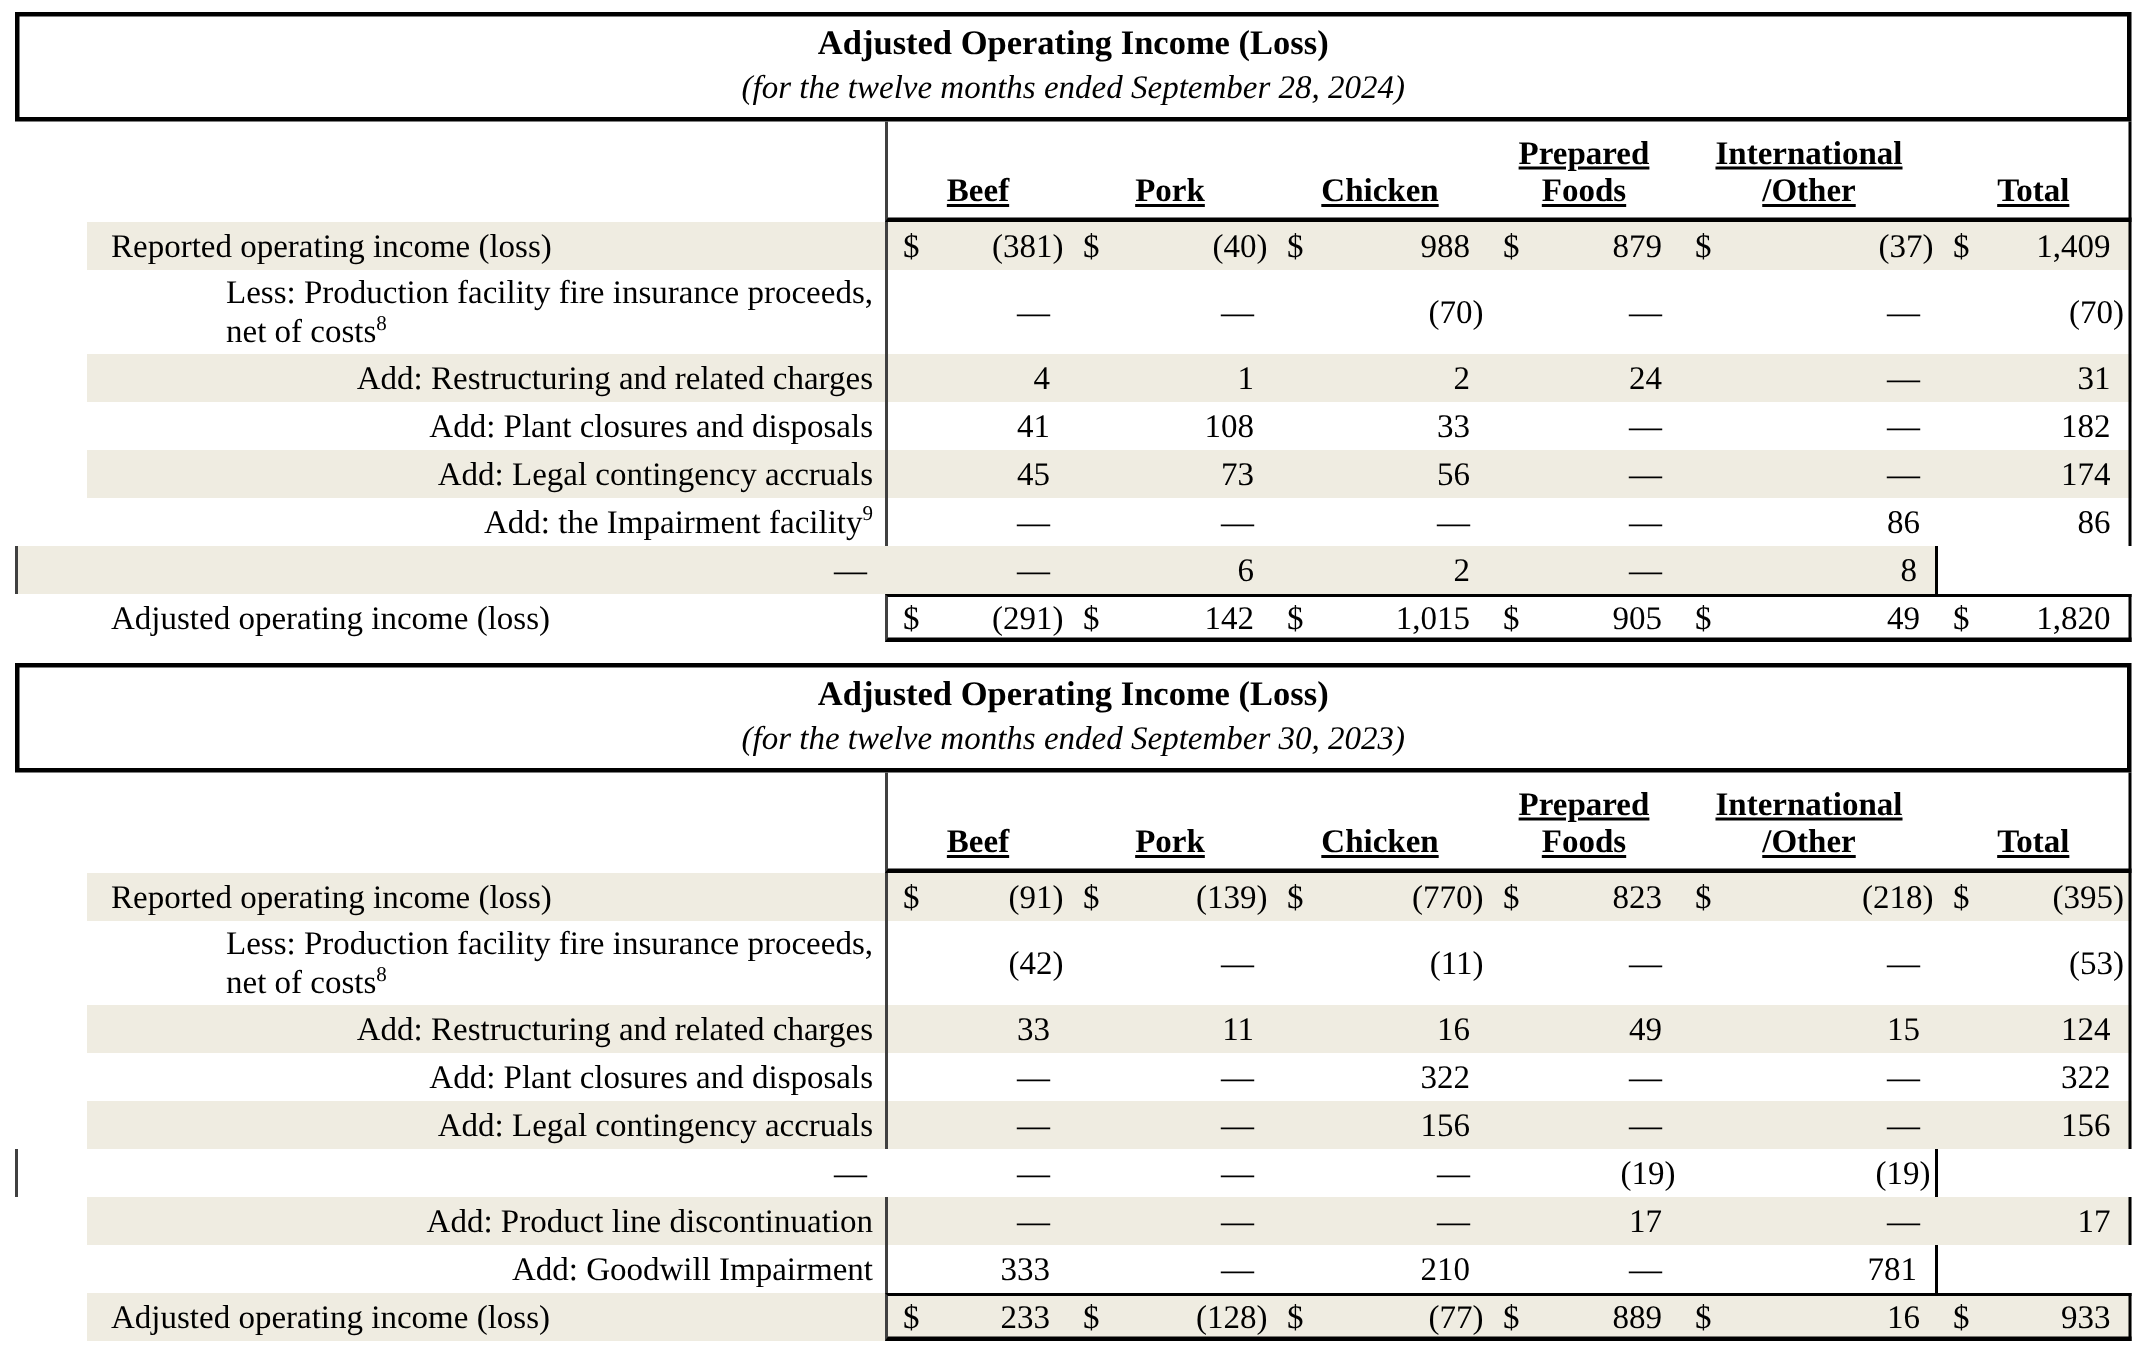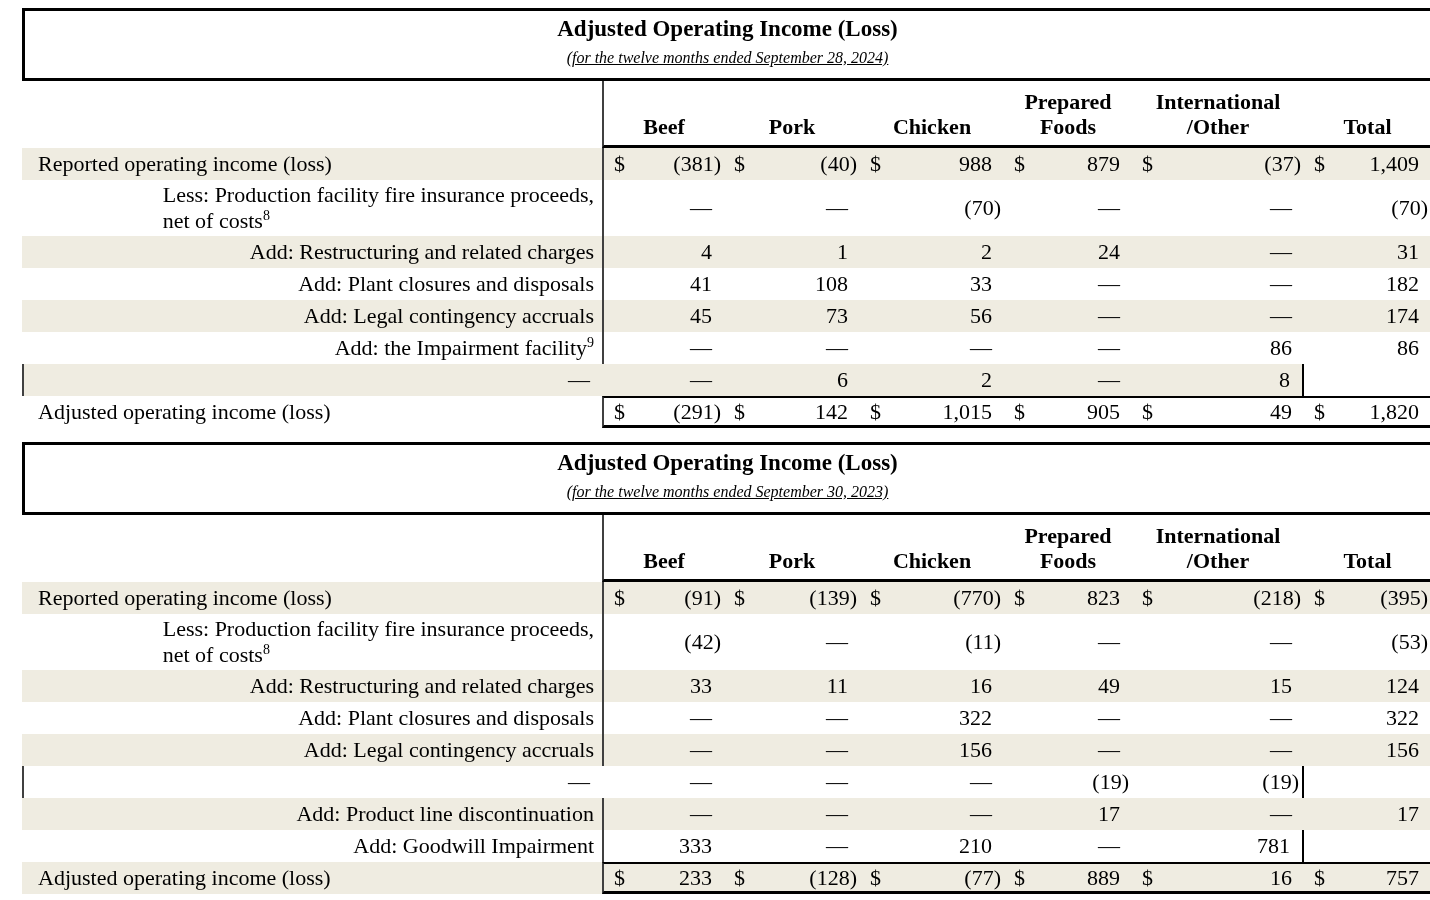--- a/index.html
+++ b/index.html
@@ -3,46 +3,47 @@
 <meta charset="utf-8">
 <style>
   * { box-sizing: border-box; margin: 0; padding: 0; }
   html, body {
     width: 1430px; height: 900px;
     background: #ffffff;
     font-family: "Liberation Serif", "DejaVu Serif", serif;
     color: #000000;
     overflow: hidden;
   }
-  .page { padding: 8px 0 0 22px; }
+  .page { padding: 8px 0 0 10px; }
   .table-block { width: 1411px; margin-bottom: 14px; }
 
   
   .title-box {
     border: 3px solid #000;
     text-align: center;
     padding: 3px 0 6px 0;
   }
   .title    { font-weight: bold; font-size: 23px; line-height: 30px; }
-  .subtitle { font-style: italic; font-size: 16px; line-height: 28px; text-decoration: underline; }
+  .subtitle { font-style: italic; font-size: 22px; line-height: 28px; }
 
   
   .trow {
     display: grid;
     grid-template-columns: 580px 122px 136px 144px 128px 172px 129px;
     min-height: 32px;
   }
   .trow.header { min-height: 67px; }
 
   .lbl {
     display: flex;
     align-items: center;
     padding: 2px 8px 2px 16px;
     font-size: 22px;
     line-height: 26px;
+    margin-left: 48px;
   }
   .lbl.indent { padding-left: 34px; justify-content: flex-end; }
   .lbl-inner { white-space: pre-line; }
   .lbl-sup { font-size: 14px; line-height: 0; }
 
   .cell {
     display: flex;
     align-items: center;
     font-size: 22px;
   }
@@ -54,20 +55,21 @@
     border-bottom: 3px solid #000;
     align-items: flex-end;
     justify-content: center;
     text-align: center;
     padding-bottom: 6px;
   }
   .trow.header .cell span {
     font-weight: bold;
     white-space: pre-line;
     line-height: 25px;
+    text-decoration: underline;
   }
 
   
   .trow.shaded .lbl,
   .trow.shaded .cell { background: #EFECE1; }
 
   
   .trow.total .cell {
     border-top: 2px solid #000;
     border-bottom: 3px solid #000;
@@ -617,19 +619,19 @@
             <div class="cell">
     <span class="cur">$</span>
     <span class="val">889</span>
   </div>
             <div class="cell">
     <span class="cur">$</span>
     <span class="val">16</span>
   </div>
             <div class="cell c-last">
     <span class="cur">$</span>
-    <span class="val">757</span>
+    <span class="val">933</span>
   </div>
           </div>
         </div>
   </section>
     </div>
 </div>
 
 </body></html>

